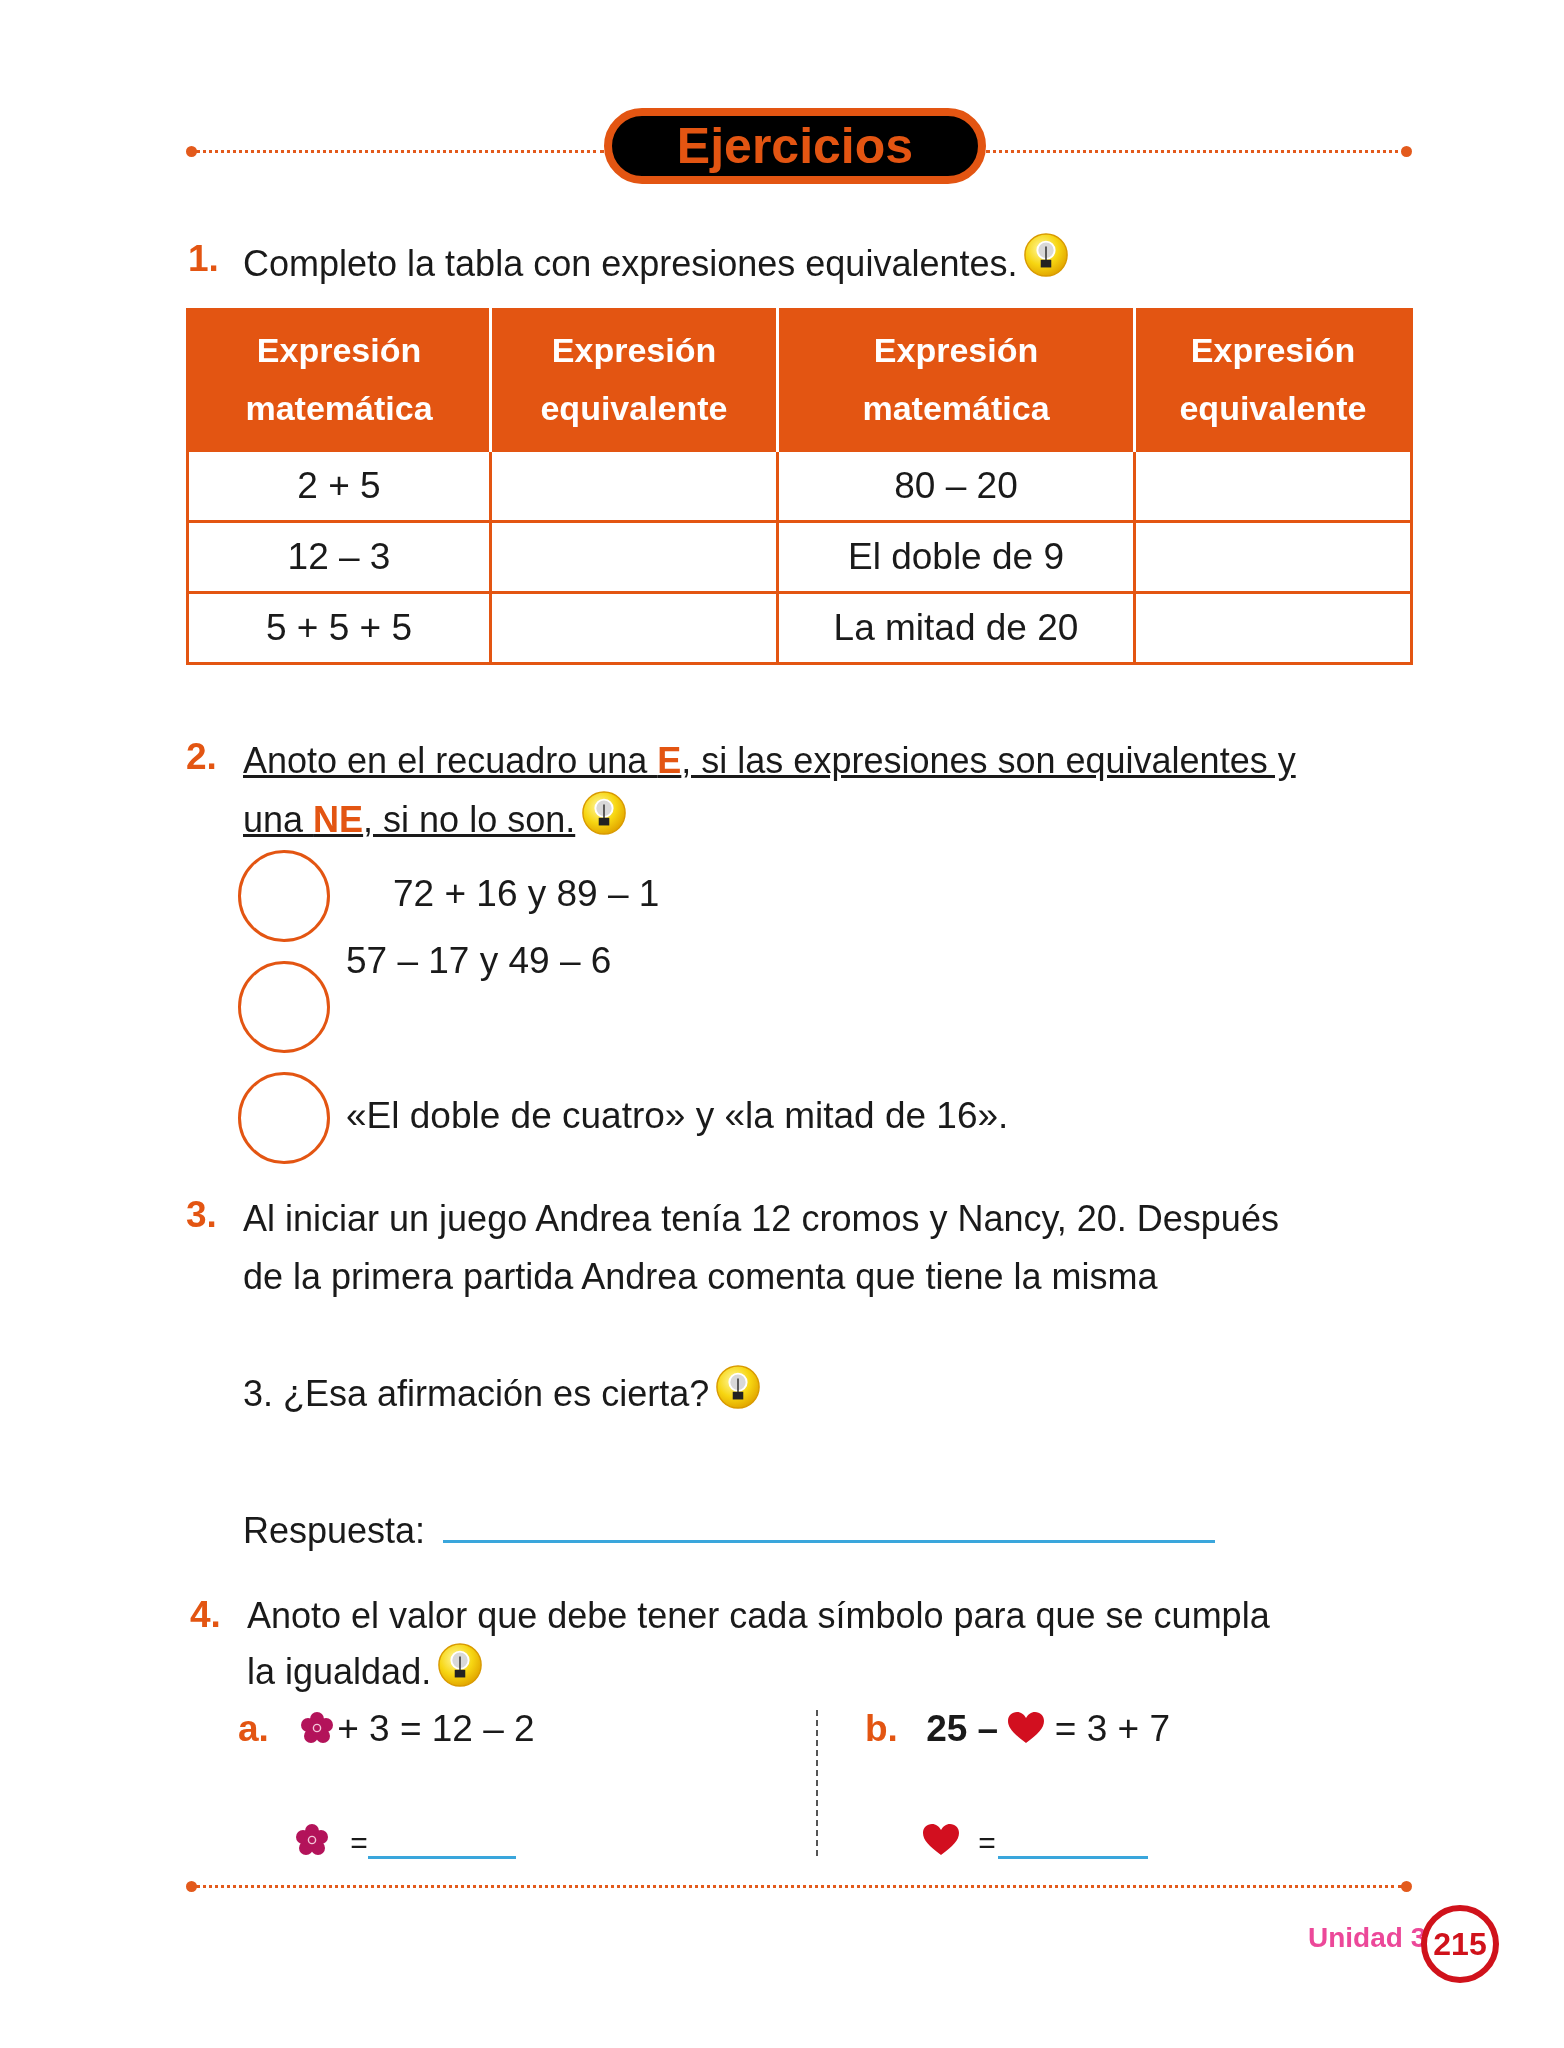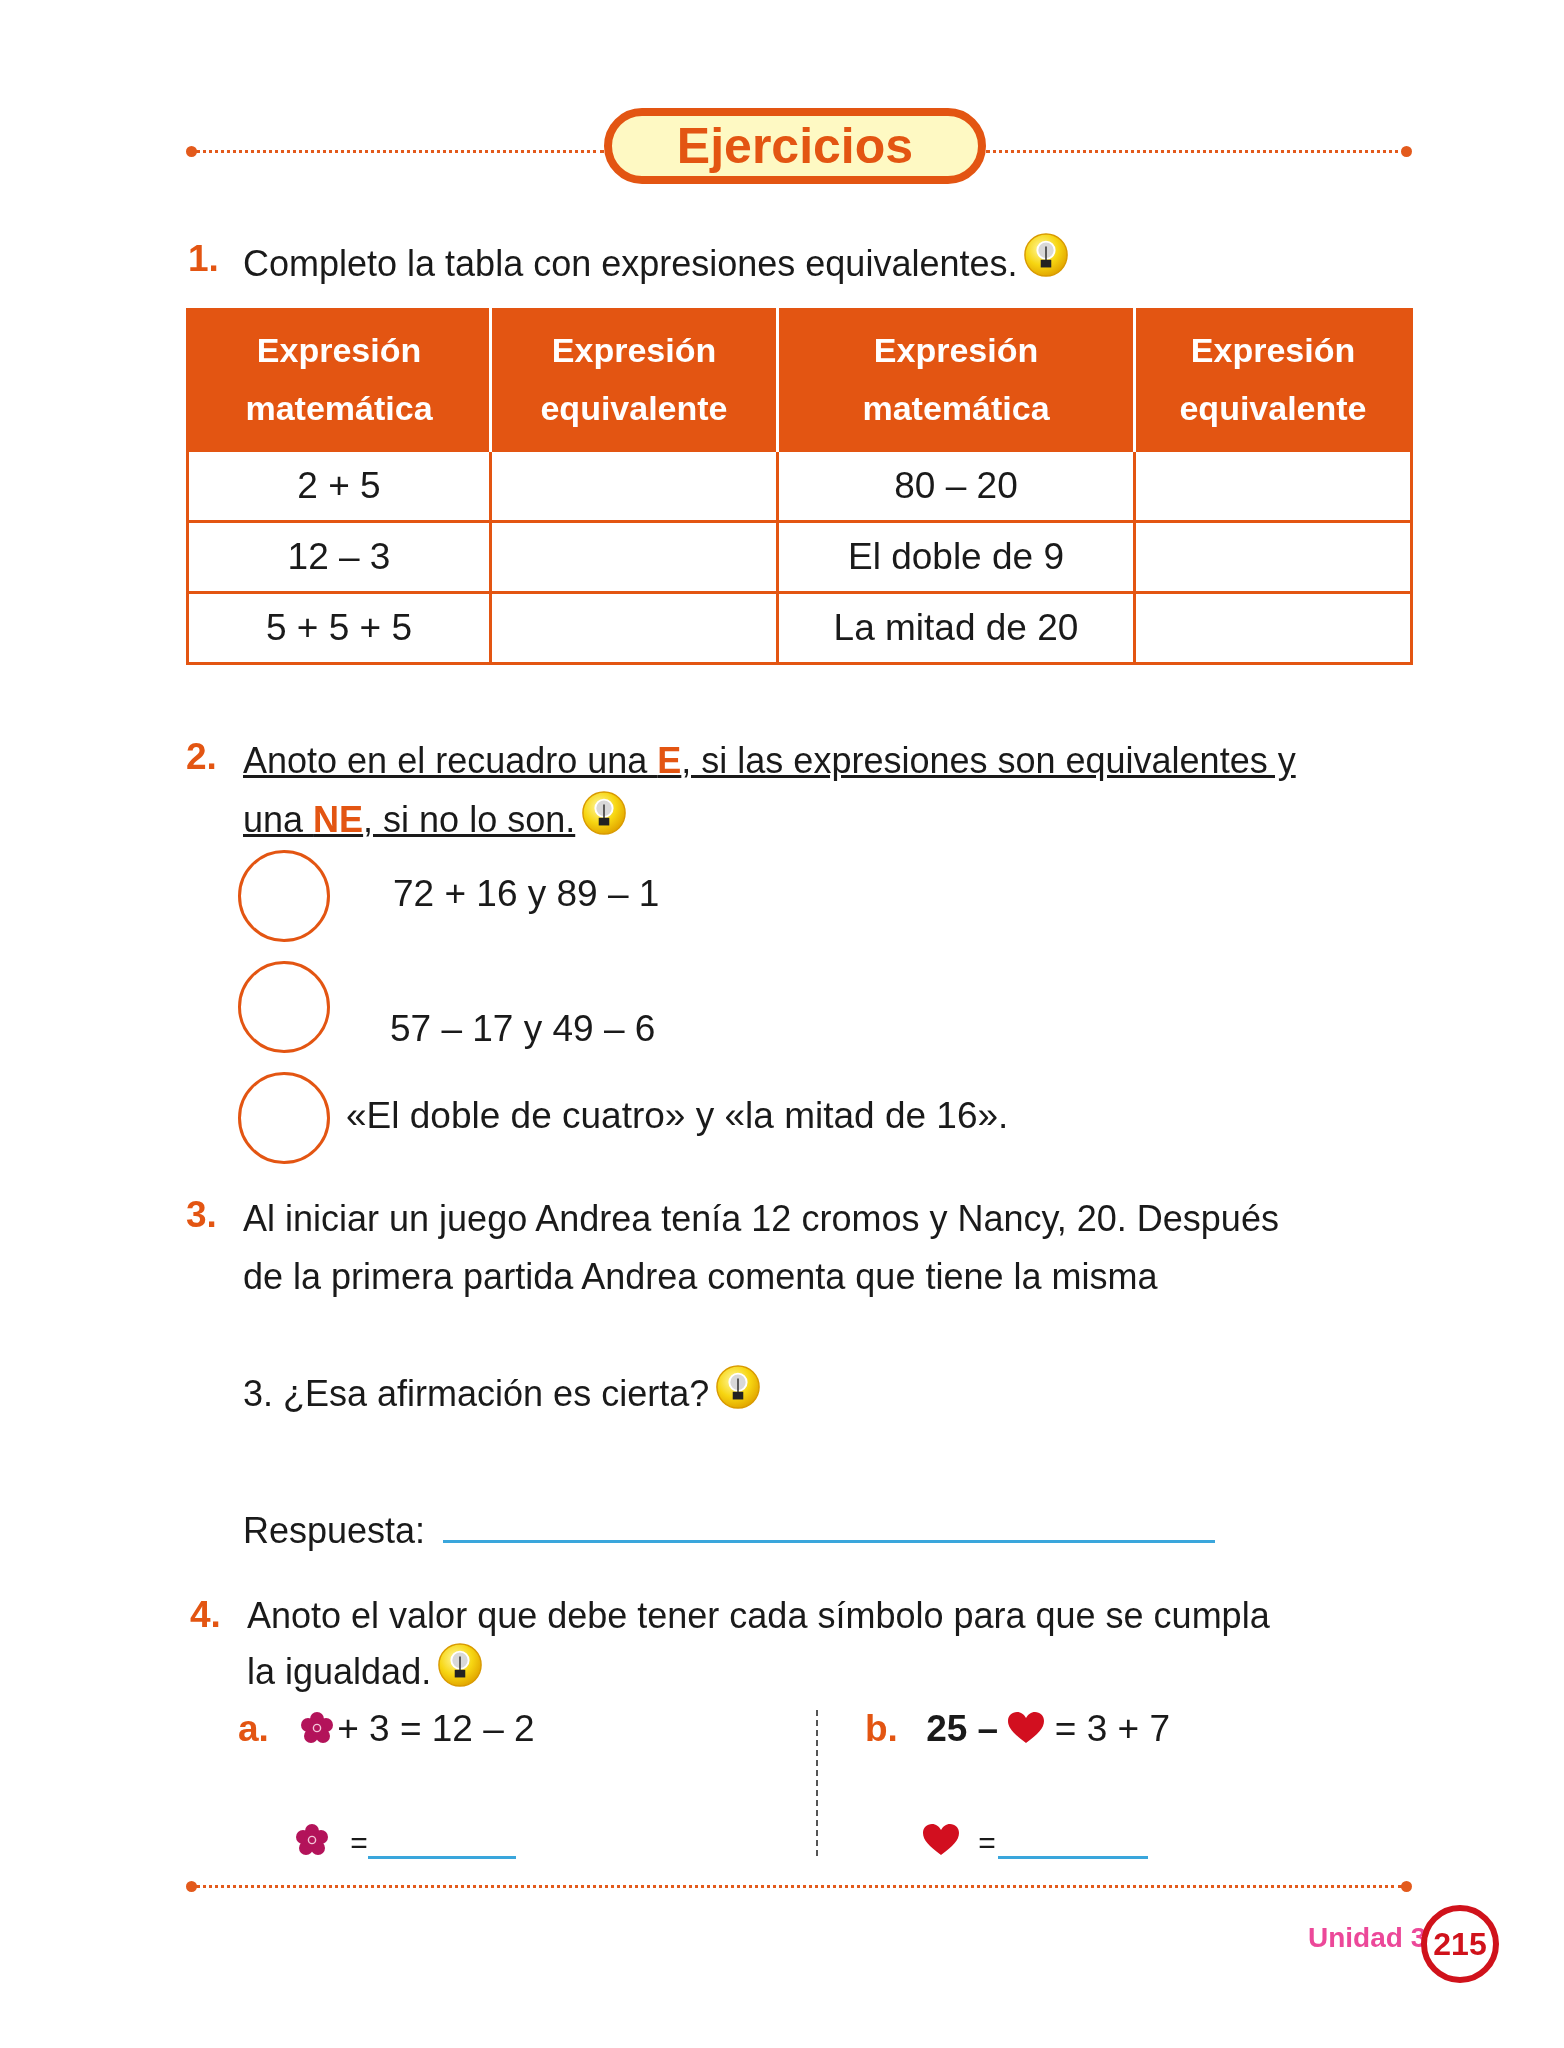--- a/index.html
+++ b/index.html
@@ -3,21 +3,21 @@
 <meta charset="utf-8">
 <style>
   html, body { margin:0; padding:0; background:#ffffff; }
   body { width:1564px; height:2048px; position:relative; overflow:hidden;
          font-family:"Liberation Sans", "DejaVu Sans", sans-serif; color:#1a1a1a; }
 
   
   .dotline { position:absolute; height:0; border-top:3px dotted #e35a1c; }
   .dot { position:absolute; width:11px; height:11px; border-radius:50%; background:#e35a1c; }
   .pill { position:absolute; left:604px; top:108px; width:382px; height:76px;
-          border:8px solid #e35512; border-radius:46px; background:#fef9c3; box-sizing:border-box;
+          border:8px solid #e35512; border-radius:46px; background:#000000; box-sizing:border-box;
           display:flex; align-items:center; justify-content:center; }
   .pill span { color:#e35512; font-weight:bold; font-size:50px; letter-spacing:0px; }
 
   .qnum { position:absolute; color:#e35512; font-weight:bold; font-size:37px; }
   .qtext { position:absolute; font-size:36px; line-height:58px; color:#1a1a1a; }
   .hl { color:#e35512; font-weight:bold; }
 
   .bulb { display:inline-block; width:46px; height:46px; vertical-align:-4px; margin-left:6px; }
 
   
@@ -127,21 +127,21 @@
 <div class="qtext" style="left:243px; top:732px;text-decoration:underline;">
   <span>Anoto en el recuadro una </span><span class="hl">E</span><span>, si las expresiones son equivalentes y</span><br>
   <span>una </span><span class="hl">NE</span><span>, si no lo son.</span><svg class="bulb">
       <use href="#bulb"></use>
     </svg>
 </div>
 
 <div class="ring" style="top:850px;"></div>
 <div class="ring-label" style="top:873px;margin-left:47px;">72 + 16 y 89 – 1</div>
 <div class="ring" style="top:961px;"></div>
-<div class="ring-label" style="top:1008px;margin-left:44px;">57 – 17 y 49 – 6</div>
+<div class="ring-label" style="top:940px;">57 – 17 y 49 – 6</div>
 <div class="ring" style="top:1072px;"></div>
 <div class="ring-label" style="top:1095px;">«El doble de cuatro» y «la mitad de 16».</div>
 
 <div class="qnum" style="left:186px; top:1194px;">3.</div>
 <div class="qtext" style="left:243px; top:1190px;">
   <span>Al iniciar un juego Andrea tenía 12 cromos y Nancy, 20. Después</span><br>
   <span>de la primera partida Andrea comenta que tiene la misma</span><br>
   <br>
   <span>3. ¿Esa afirmación es cierta?</span><svg class="bulb">
       <use href="#bulb"></use>

